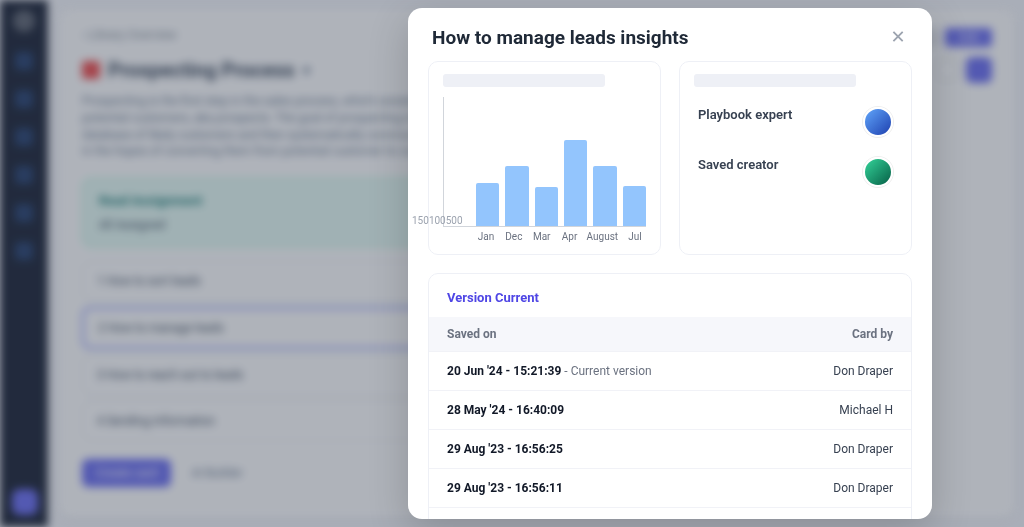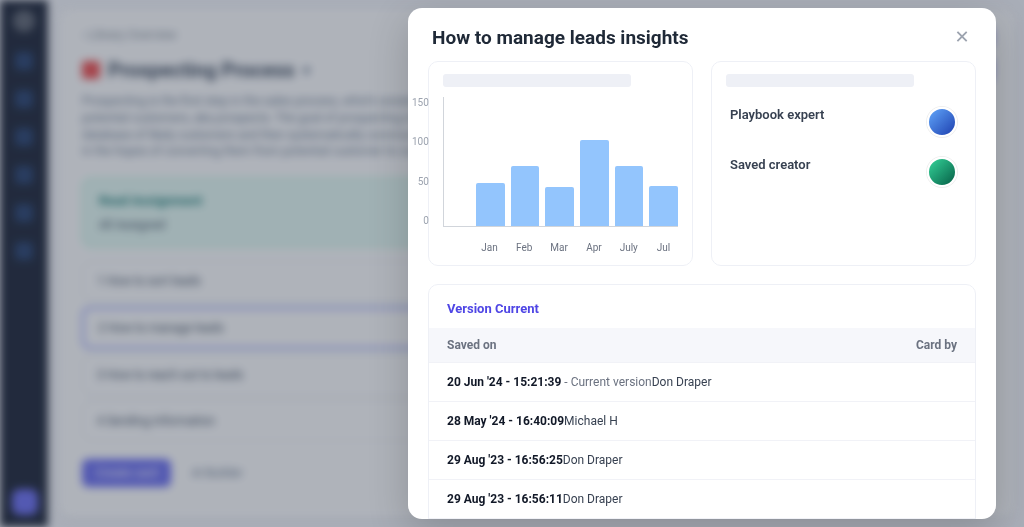--- a/index.html
+++ b/index.html
@@ -31,51 +31,51 @@
   .bg-step.sel{border:2px solid #818cf8;background:#fff}
   .bg-foot{margin-top:18px;display:flex;gap:10px}
   .bg-btn-primary{background:#6366f1;color:#fff;font-size:12px;padding:7px 14px;border-radius:6px}
   .bg-btn-sub{color:#64748b;font-size:12px;padding:7px 10px}
   .bg-icon-launch{position:absolute;left:12px;bottom:12px;width:26px;height:26px;background:#6366f1;border-radius:8px}
 
   
   .overlay{position:absolute;inset:0;background:rgba(30,41,59,.35)}
 
   
-  .modal{position:absolute;top:8px;left:408px;width:588px;height:511px;background:#fff;border-radius:14px;box-shadow:0 12px 40px #00000030;display:flex;flex-direction:column;overflow:hidden}
+  .modal{position:absolute;top:8px;left:408px;width:524px;height:511px;background:#fff;border-radius:14px;box-shadow:0 12px 40px #00000030;display:flex;flex-direction:column;overflow:hidden}
   .modal-header{padding:18px 24px 8px;display:flex;align-items:center;justify-content:space-between}
   .modal-header h1{font-size:19px;font-weight:700;color:#1f2937}
   .close-x{width:20px;height:20px;color:#9ca3af;cursor:pointer;font-size:18px;line-height:1;text-align:center}
   .modal-body{flex:1;overflow:auto;padding:4px 20px 0 20px;position:relative}
   .modal-body::-webkit-scrollbar{width:6px}
   .modal-body::-webkit-scrollbar-thumb{background:#e2e6f1;border-radius:3px}
 
   .cards-row{display:flex;gap:18px;align-items:stretch}
   .panel{flex:1;border:1px solid #eef0f6;border-radius:10px;padding:12px 14px}
 
   .skeleton{height:13px;background:#eef0f6;border-radius:3px;margin-bottom:10px}
 
   
   .chart{display:flex;align-items:flex-end;gap:6px;height:130px;padding-left:32px;position:relative;border-left:1px solid #d1d5db;border-bottom:1px solid #d1d5db;margin:4px 0 0 0}
   .chart .bar{flex:1;background:#93c5fd;border-radius:2px 2px 0 0}
-  .chart-ticks{position:absolute;left:-32px;top:0;height:100%;display:flex;flex-direction:column;justify-content:space-between;align-items:flex-end;font-size:10px;color:#9ca3af;padding:0 6px 0 0}
-  .chart-x{display:flex;gap:6px;padding-left:32px;margin-top:15px}
+  .chart-ticks{position:absolute;left:-32px;top:0;height:100%;display:flex;flex-direction:row;justify-content:space-between;align-items:flex-end;font-size:10px;color:#9ca3af;padding:0 6px 0 0}
+  .chart-x{display:flex;gap:6px;padding-left:32px;margin-top:4px}
   .chart-x span{flex:1;font-size:10px;color:#6b7280;text-align:center}
 
   
   .role{display:flex;align-items:flex-start;justify-content:space-between;padding:10px 4px}
   .role span{font-size:13px;color:#374151;font-weight:600}
   .avatar{width:30px;height:30px;border-radius:50%;background:linear-gradient(135deg,#60a5fa,#1e40af);border:2px solid #fff;box-shadow:0 0 0 1px #0001}
   .avatar.b{background:linear-gradient(135deg,#34d399,#065f46)}
 
   
   .vh-panel{border:1px solid #eef0f6;border-radius:10px;margin-top:18px;overflow:hidden}
   .vh-title{padding:16px 18px 12px;font-size:13px;font-weight:700;color:#4f46e5}
   .vh-head{display:flex;justify-content:space-between;padding:10px 18px;background:#f6f7fb;font-size:12px;font-weight:700;color:#6b7280}
-  .vh-row{display:flex;padding:12px 18px;font-size:12px;color:#111827;border-top:1px solid #f1f2f7}
+  .vh-row{display:flex;justify-content:space-between;padding:12px 18px;font-size:12px;color:#111827;border-top:1px solid #f1f2f7}
   .vh-row b{font-weight:700}
   .vh-row span.meta{color:#6b7280;font-weight:400}
   .vh-saver{font-size:12px;color:#374151}
 </style>
 </head>
 <body>
 
 <div class="bg-wrap">
   <div class="bg-sidebar">
     <span></span>
@@ -142,24 +142,24 @@
             </div>
         <div class="bar" style="height: 33.3333%;"></div>
             <div class="bar" style="height: 46.6667%;"></div>
             <div class="bar" style="height: 30%;"></div>
             <div class="bar" style="height: 66.6667%;"></div>
             <div class="bar" style="height: 46.6667%;"></div>
             <div class="bar" style="height: 31.3333%;"></div>
           </div>
         <div class="chart-x" id="chartx">
             <span>Jan</span>
-            <span>Feb</span>
+            <span>Dec</span>
             <span>Mar</span>
             <span>Apr</span>
-            <span>July</span>
+            <span>August</span>
             <span>Jul</span>
           </div>
       </div>
       <div class="panel">
         <div class="skeleton" style="width:80%"></div>
         <div class="role">
           <span>Playbook expert</span>
           <span class="avatar"></span>
         </div>
         <div class="role">

